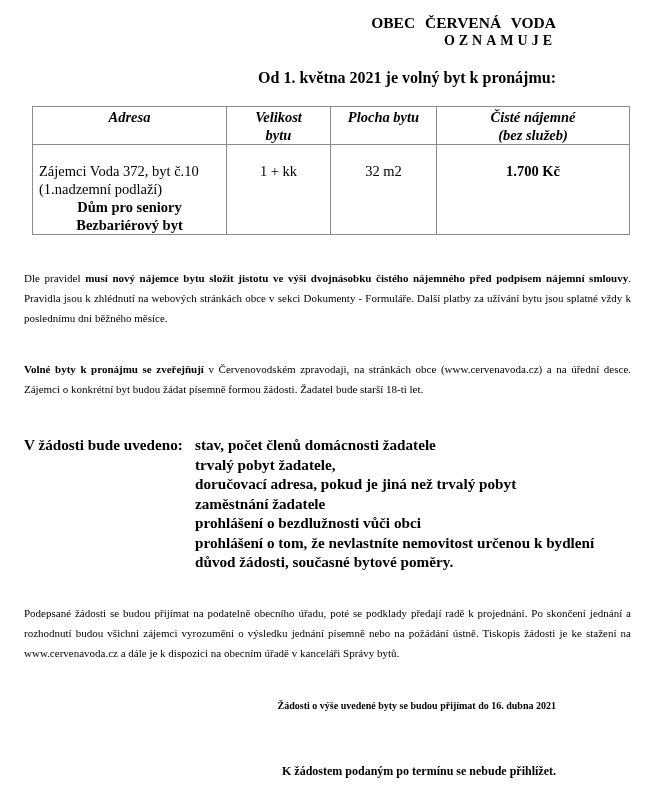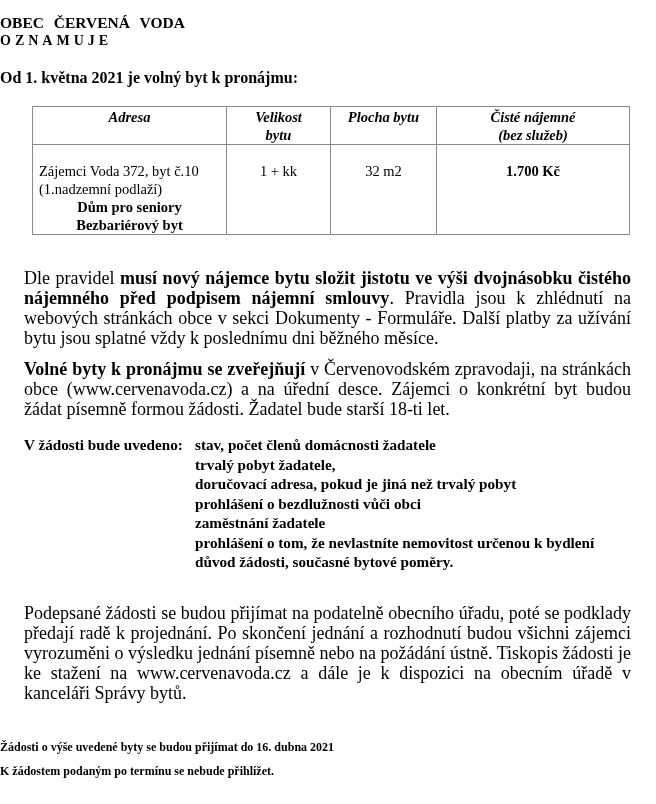--- a/index.html
+++ b/index.html
@@ -2,49 +2,49 @@
 <html><head>
 <meta charset="utf-8">
 <style>
   html, body { margin: 0; padding: 0; background: #ffffff; }
   body {
     width: 656px; height: 804px; position: relative; overflow: hidden;
     font-family: "Liberation Serif", "DejaVu Serif", serif;
     color: #000; font-size: 15.2px;
   }
   .abs { position: absolute; }
-  .center { text-align: left; left: 0; width: 556px; }
+  .center { text-align: right; left: 0; width: 556px; }
   .b { font-weight: bold; text-align: center; }
   .title1 { top: 14px; font-weight: bold; font-size: 15.5px; word-spacing: 6px; line-height: 18px; }
   .title2 { top: 32px; font-weight: bold; font-size: 14px; letter-spacing: 4px; line-height: 18px; }
   .subtitle { top: 68px; font-weight: bold; font-size: 16px; line-height: 20px; }
 
   table.flat {
     position: absolute; left: 32px; top: 106px; width: 598px;
     border-collapse: collapse; font-size: 14.5px; line-height: 18px;
   }
   table.flat td, table.flat th {
     border: 1.5px solid #8a8a8a; vertical-align: top; padding: 0 6px;
   }
   table.flat th { font-weight: bold; font-style: italic; text-align: center; height: 36px; padding-top: 1px; }
   table.flat td { height: 88px; padding-top: 17px; box-sizing: border-box; }
   .c-addr { width: 181px; }
   .c-size { width: 91px; }
   .c-area { width: 93px; }
   .tc { text-align: center; }
 
-  .para { left: 24px; width: 607px; text-align: justify; line-height: 20px; font-size: 18px; }
+  .para { left: 24px; width: 607px; text-align: justify; line-height: 20px; font-size: 11px; }
   .p1 { top: 268px; }
   .p2 { top: 359px; }
   .req { top: 435px; left: 24px; font-weight: bold; line-height: 19.5px; font-size: 15.2px; }
   .req-label { position: absolute; left: 0; top: 0; white-space: nowrap; }
   .req-list { position: absolute; left: 171px; top: 0; white-space: nowrap; }
   .req-list div { height: 19.5px; }
   .p3 { top: 603px; }
-  .deadline { top: 740px; font-weight: bold; font-size: 12px; }
+  .deadline { top: 700px; font-weight: bold; font-size: 10px; }
   .notice { top: 764px; font-weight: bold; font-size: 12px; }
 </style>
 </head>
 <body>
 
 <div class="abs center title1">OBEC ČERVENÁ VODA</div>
 <div class="abs center title2">OZNAMUJE</div>
 <div class="abs center subtitle">Od 1. května 2021 je volný byt k pronájmu:</div>
 
 <table class="flat">
@@ -72,22 +72,22 @@
 <div class="abs para p1"><span>Dle pravidel </span><span class="b">musí nový nájemce bytu složit jistotu ve výši dvojnásobku čistého nájemného před podpisem nájemní smlouvy</span><span>. Pravidla jsou k zhlédnutí na webových stránkách obce v sekci Dokumenty - Formuláře. Další platby za užívání bytu jsou splatné vždy k poslednímu dni běžného měsíce.</span></div>
 
 <div class="abs para p2"><span class="b">Volné byty k pronájmu se zveřejňují</span><span> v Červenovodském zpravodaji, na stránkách obce (www.cervenavoda.cz) a na úřední desce. Zájemci o konkrétní byt budou žádat písemně formou žádosti. Žadatel bude starší 18-ti let.</span></div>
 
 <div class="abs req">
   <div class="req-label">V žádosti bude  uvedeno:</div>
   <div class="req-list">
     <div>stav, počet členů domácnosti žadatele</div>
     <div>trvalý pobyt žadatele,</div>
     <div>doručovací adresa, pokud je jiná než trvalý pobyt</div>
+    <div>zaměstnání žadatele</div>
     <div>prohlášení o bezdlužnosti vůči obci</div>
-    <div>zaměstnání žadatele</div>
     <div>prohlášení o tom, že nevlastníte nemovitost určenou k bydlení</div>
     <div>důvod žádosti,  současné bytové poměry.</div>
   </div>
 </div>
 
 <div class="abs para p3">Podepsané žádosti se budou přijímat na  podatelně obecního úřadu, poté  se podklady předají radě k projednání. Po skončení jednání  a rozhodnutí budou všichni zájemci  vyrozuměni o výsledku jednání písemně nebo na požádání ústně. Tiskopis žádosti je ke stažení na www.cervenavoda.cz  a  dále je k dispozici na obecním úřadě v kanceláři Správy bytů.</div>
 
 <div class="abs center deadline">Žádosti o výše uvedené byty se budou přijímat do 16. dubna 2021</div>
 <div class="abs center notice">K žádostem podaným po termínu se nebude přihlížet.</div>
 

